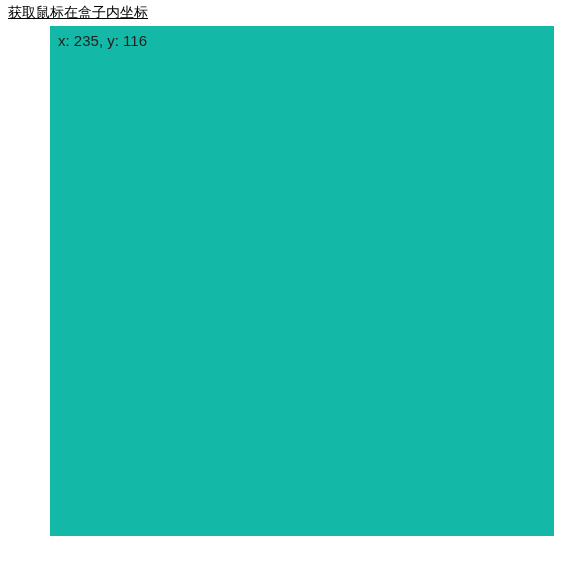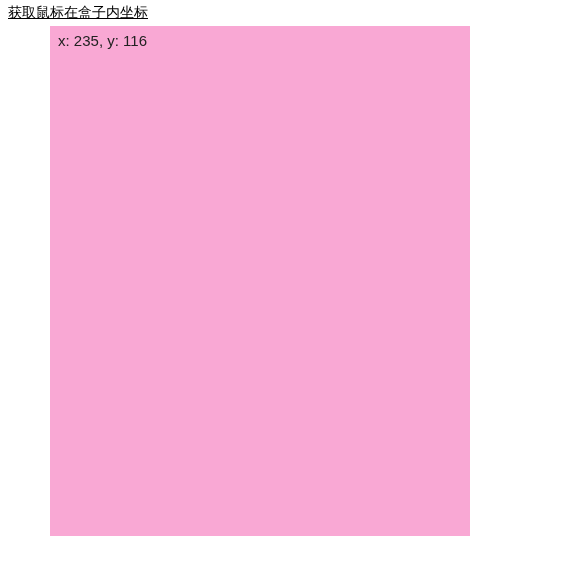--- a/index.html
+++ b/index.html
@@ -18,23 +18,23 @@
       font-size: 14px;
       color: #000000;
       padding: 4px 8px 4px 8px;
       font-weight: normal;
       text-decoration: underline;
     }
     .box {
       position: absolute;
       left: 50px;
       top: 26px;
-      width: 420px;
+      width: 504px;
       height: 510px;
-      background: #f9a8d4;
+      background: #14b8a6;
     }
     .coords {
       padding: 6px 8px;
       font-size: 15px;
       color: #222222;
     }
   </style>
 </head>
 <body>
 

